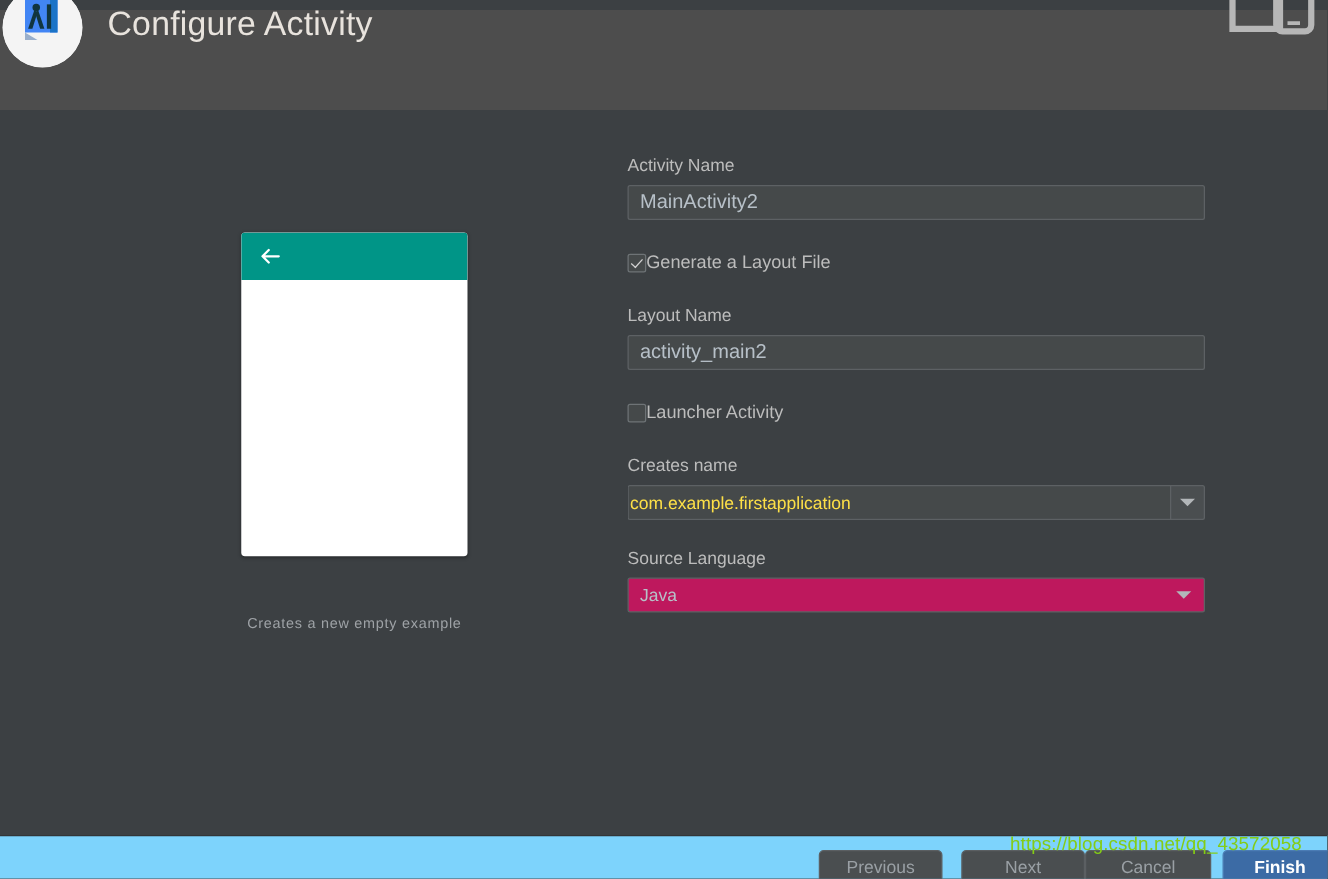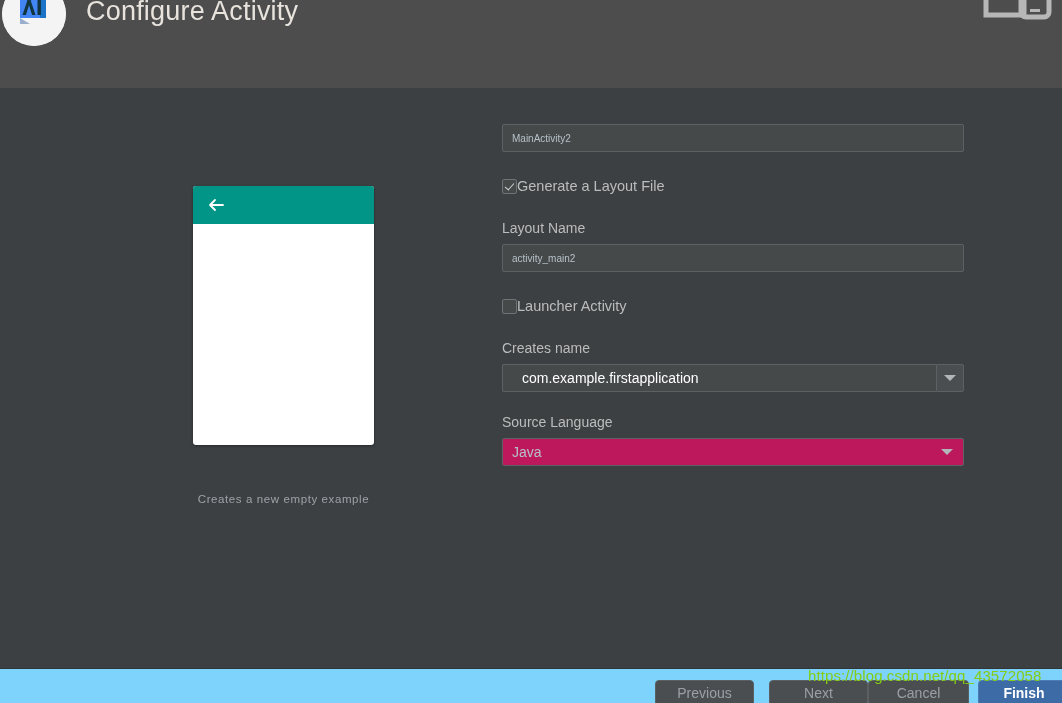--- a/index.html
+++ b/index.html
@@ -15,21 +15,21 @@
   #app {
     position: relative;
     width: 1062px;
     height: 703px;
     background: #3c4043;
   }
 
   
   .header {
     position: absolute;
-    left: 0; top: 0;
+    left: 0; top: 8px;
     width: 1062px;
     height: 88px;
     background: #4d4d4d;
   }
 
   .app-logo {
     position: absolute;
     left: 2px; top: -18px;
     width: 64px; height: 64px;
     border-radius: 50%;
@@ -114,21 +114,21 @@
   }
 
   .text-input {
     width: 462px;
     height: 28px;
     background: #45494a;
     border: 1px solid #5d6164;
     border-radius: 2px;
     color: #b7c0c8;
     font-family: "Liberation Sans", sans-serif;
-    font-size: 10px;
+    font-size: 16px;
     padding: 0 9px;
     outline: none;
     display: block;
   }
   .text-input::placeholder { color: #7b8086; }
 
   .gap-a { height: 24px; }
   .gap-b { height: 22px; }
 
   
@@ -165,24 +165,24 @@
     height: 28px;
     display: flex;
     position: relative;
   }
   .combo-split .combo-text {
     flex: 1 1 auto;
     background: #45494a;
     border: 1px solid #5d6164;
     border-right: none;
     border-radius: 2px 0 0 2px;
-    color: #ffffff;
+    color: #fde047;
     font-family: "Liberation Sans", sans-serif;
     font-size: 14px;
-    padding: 0 19px;
+    padding: 0 1px;
     outline: none;
   }
   .combo-split .combo-btn {
     width: 28px;
     background: #4a4e50;
     border: 1px solid #5d6164;
     border-radius: 0 2px 2px 0;
     display: flex;
     align-items: center;
     justify-content: center;
@@ -310,20 +310,21 @@
               <path d="M17 10 H4 M9 5 L4 10 L9 15" fill="none" stroke="#ffffff" stroke-width="1.8" stroke-linecap="round" stroke-linejoin="round"></path>
             </svg>
           </span>
         </div>
       </div>
       <div class="preview-desc">Creates a new empty example</div>
     </div>
 
     <div class="form-col">
 
+      <label class="field-label">Activity Name</label>
       <input class="text-input" type="text" value="MainActivity2" style="">
 
       <div class="gap-a"></div>
 
       <div class="check-row">
         <span class="cbox checked"></span>
         <span class="check-label">Generate a Layout File</span>
       </div>
 
       <div class="gap-a"></div>

